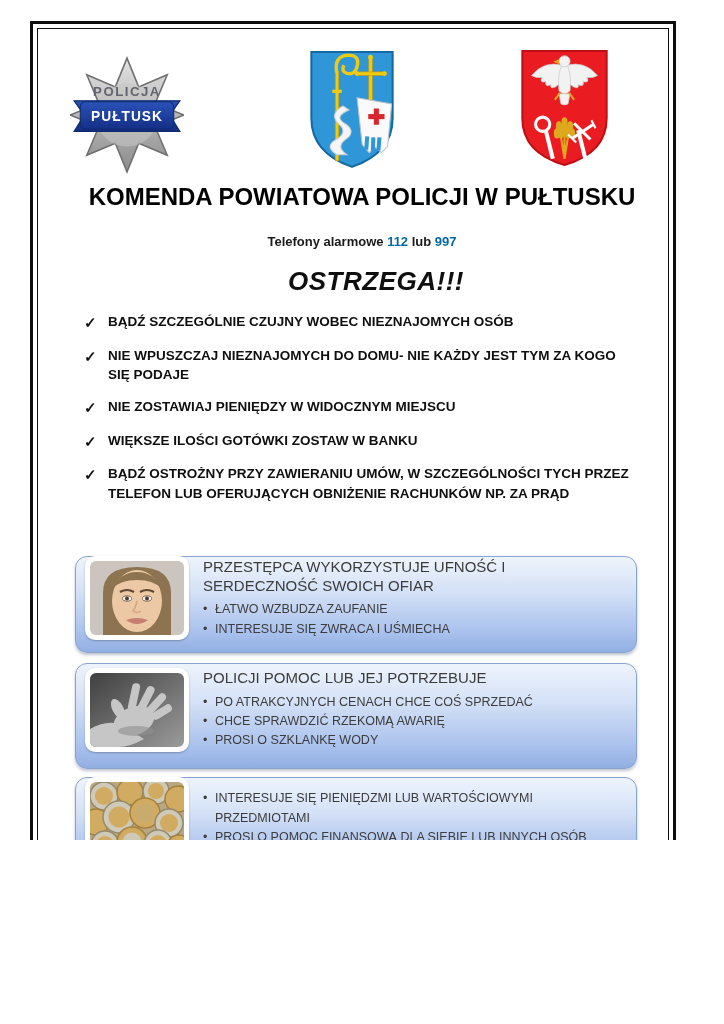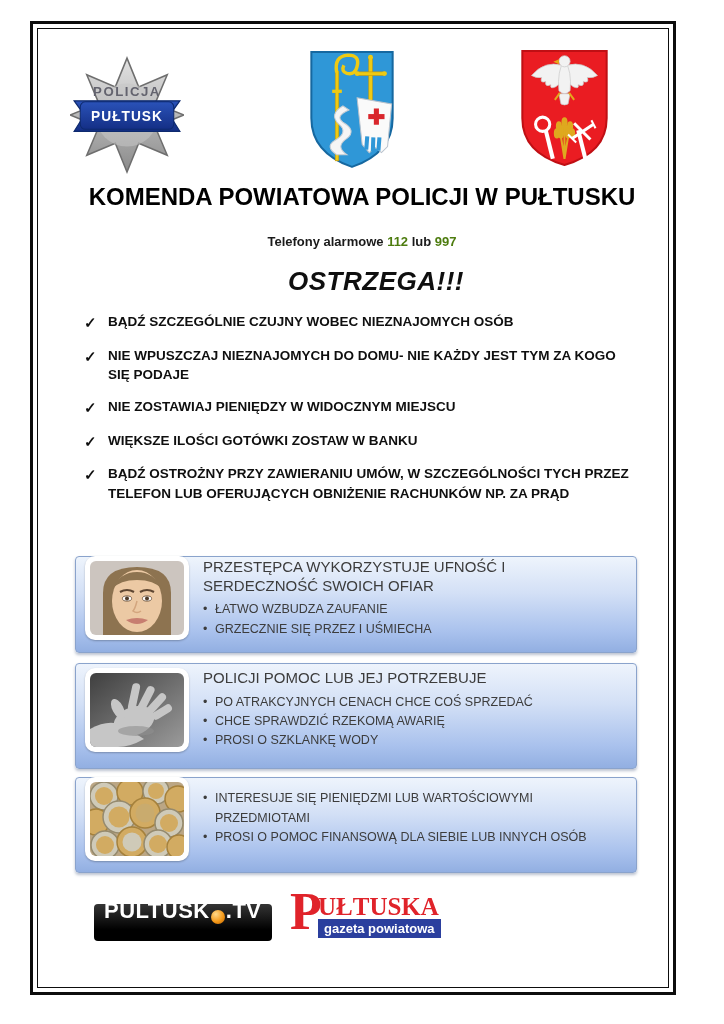--- a/index.html
+++ b/index.html
@@ -1,46 +1,46 @@
 <!DOCTYPE html>
 <html><head>
 <meta charset="utf-8">
 <style>
   html,body{margin:0;padding:0;background:#fff;}
-  .page{position:relative;width:724px;height:1024px;background:#fff;
+  .page{position:relative;width:724px;height:840px;background:#fff;
         font-family:"Liberation Sans",sans-serif;overflow:hidden;}
   .frame-outer{position:absolute;left:30px;top:21px;width:640px;height:968px;
         border:3px solid #0d0d0d;}
   .frame-inner{position:absolute;left:4px;top:4px;right:4px;bottom:4px;
         border:1px solid #0d0d0d;}
 
   .emblem{position:absolute;}
   .emblem-badge{left:70px;top:50px;width:114px;height:126px;}
   .emblem-city{left:306px;top:47px;width:92px;height:126px;}
   .emblem-county{left:516px;top:45px;width:97px;height:126px;}
   .emblem svg{width:100%;height:100%;display:block;}
 
   .main-title{position:absolute;top:183px;left:0;width:100%;text-align:center;
         font-size:24px;font-weight:bold;color:#000000;}
   .phone-line{position:absolute;top:234px;left:0;width:100%;text-align:center;
         font-size:13px;font-weight:bold;color:#1a1a1a;}
-  .phone-line .red{color:#4d7c0f;}
+  .phone-line .red{color:#0369a1;}
   .h-warn{position:absolute;top:266px;left:14px;width:100%;text-align:center;
         font-size:26px;font-weight:bold;color:#0f0f0f;letter-spacing:.5px;font-style:italic;}
   .h-remember{position:absolute;top:510px;left:0;width:100%;text-align:center;
         font-size:21px;font-weight:bold;color:#0f0f0f;letter-spacing:.5px;}
 
   .warn-list{position:absolute;left:84px;top:312px;width:556px;
         list-style:none;margin:0;padding:0;}
   .warn-item{display:flex;margin-bottom:12px;font-size:13.5px;font-weight:bold;
         color:#0f0f0f;line-height:1.45;}
   .warn-item .check{flex:none;width:24px;font-size:15px;}
 
   .card{position:absolute;left:75px;width:562px;box-sizing:border-box;
-        border:1px solid #8aa3cc;border-radius:4px;
+        border:1px solid #8aa3cc;border-radius:12px;
         background:linear-gradient(180deg,#eef4fc 0%,#d3e0f6 38%,#aac2ed 78%,#92afe2 100%);
         box-shadow:0 2px 3px rgba(60,80,120,.35);
         display:flex;align-items:center;padding:0 14px 13px 9px;}
   .card1{top:556px;height:97px;}
   .card2{top:663px;height:106px;}
   .card3{top:777px;height:96px;}
   .photo-frame{flex:none;width:104px;height:84px;background:#fff;border-radius:10px;
         padding:5px;box-sizing:border-box;box-shadow:0 1px 2px rgba(0,0,0,.25);}
   .photo-frame svg{width:94px;height:74px;border-radius:6px;display:block;}
   .card-text{margin-left:14px;flex:1;color:#3c3c3c;}
@@ -205,21 +205,21 @@
     </div>
     <div class="card-text">
       <div class="card-title">PRZESTĘPCA WYKORZYSTUJE UFNOŚĆ I SERDECZNOŚĆ SWOICH OFIAR</div>
       <ul class="card-bullets">
         <li>
           <span class="b">•</span>
           <span>ŁATWO WZBUDZA ZAUFANIE</span>
           </li>
         <li>
           <span class="b">•</span>
-          <span>GRZECZNIE SIĘ PRZEZ I UŚMIECHA</span>
+          <span>INTERESUJE SIĘ ZWRACA I UŚMIECHA</span>
           </li>
       </ul>
     </div>
   </div>
 
   <div class="card card2">
     <div class="photo-frame">
       <svg viewBox="0 0 94 74">
         <defs>
           <linearGradient id="grayg" x1="0" y1="0" x2="1" y2="1">

